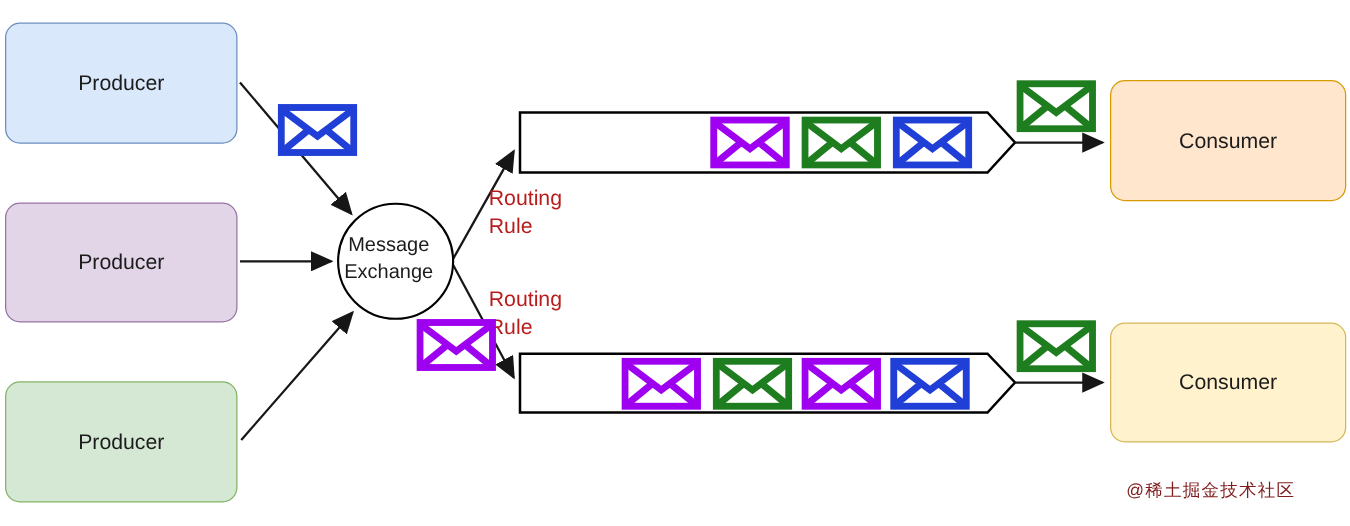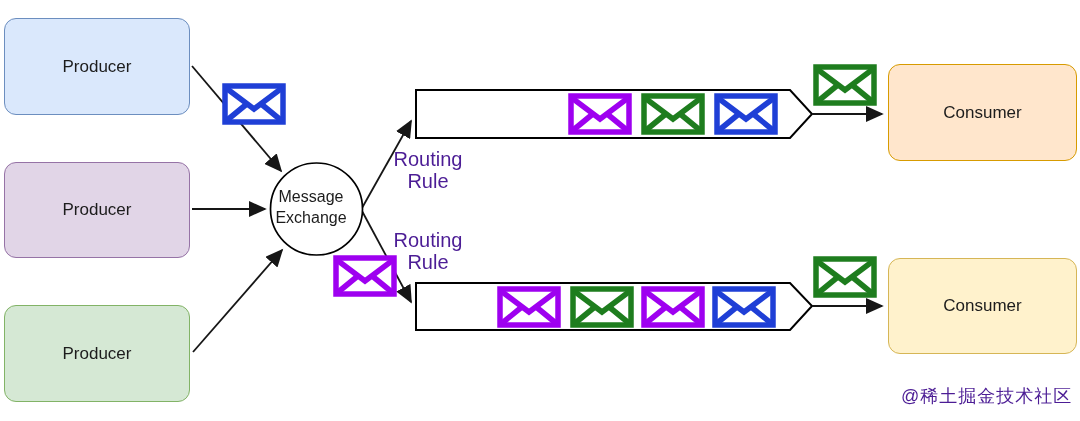--- a/index.html
+++ b/index.html
@@ -24,29 +24,29 @@
   .producer1{left:4px;top:18px;width:186px;height:97px;}
   .producer2{left:4px;top:162px;width:186px;height:96px;}
   .producer3{left:4px;top:305px;width:186px;height:97px;}
   .consumer1{left:888px;top:64px;width:189px;height:97px;}
   .consumer2{left:888px;top:258px;width:189px;height:96px;}
   .exchange-label{
     position:absolute;left:271px;top:186px;width:80px;
     text-align:center;font-size:16px;line-height:21px;
   }
   .routing-label{
-    position:absolute;width:74px;text-align:center;
-    font-size:20px;line-height:22px;color:#4c1d95;
+    position:absolute;width:74px;
+    font-size:17px;line-height:22px;color:#b91c1c;
   }
   .routing1{left:391px;top:148px;}
   .routing2{left:391px;top:229px;}
   .env{position:absolute;width:64px;height:42px;display:block;line-height:0;}
   .watermark{
     position:absolute;left:901px;top:384px;
-    font-size:18px;color:#4c1d95;letter-spacing:1px;
+    font-size:14px;color:#7f1d1d;letter-spacing:1px;
     white-space:nowrap;
   }
 </style>
 </head>
 <body>
 
 <div id="canvas">
 
   <svg id="connectors" viewBox="0 0 1080 421" xmlns="http://www.w3.org/2000/svg">
     <defs>

